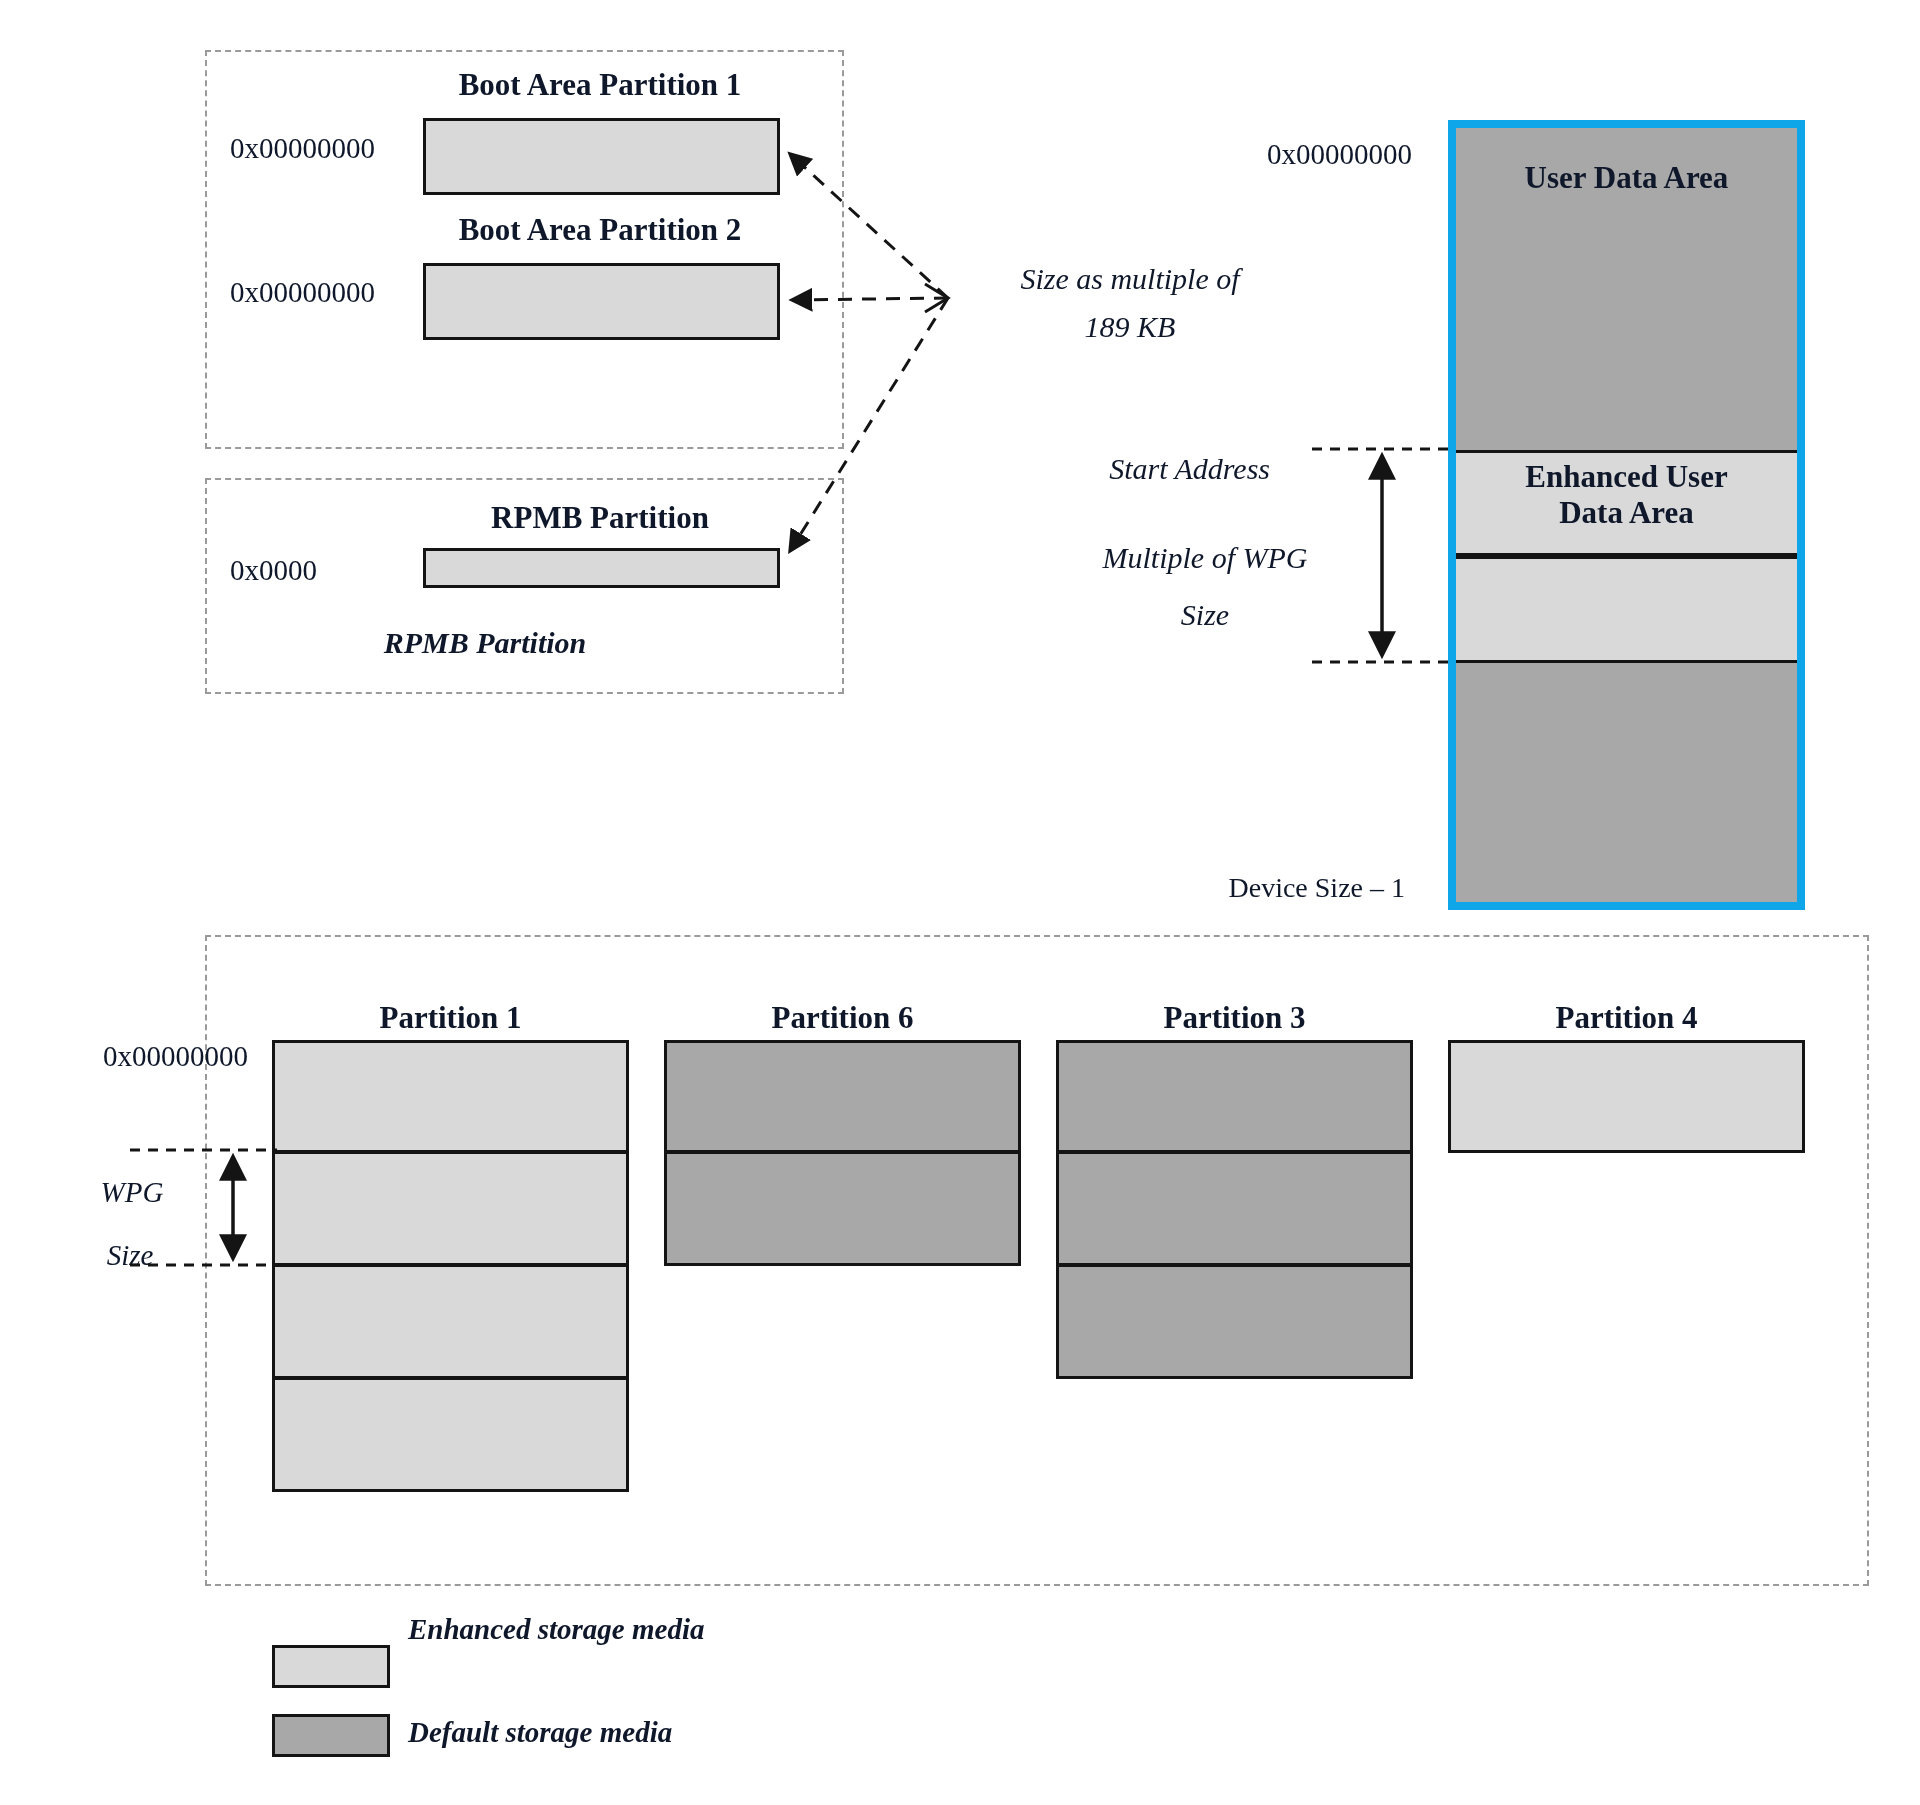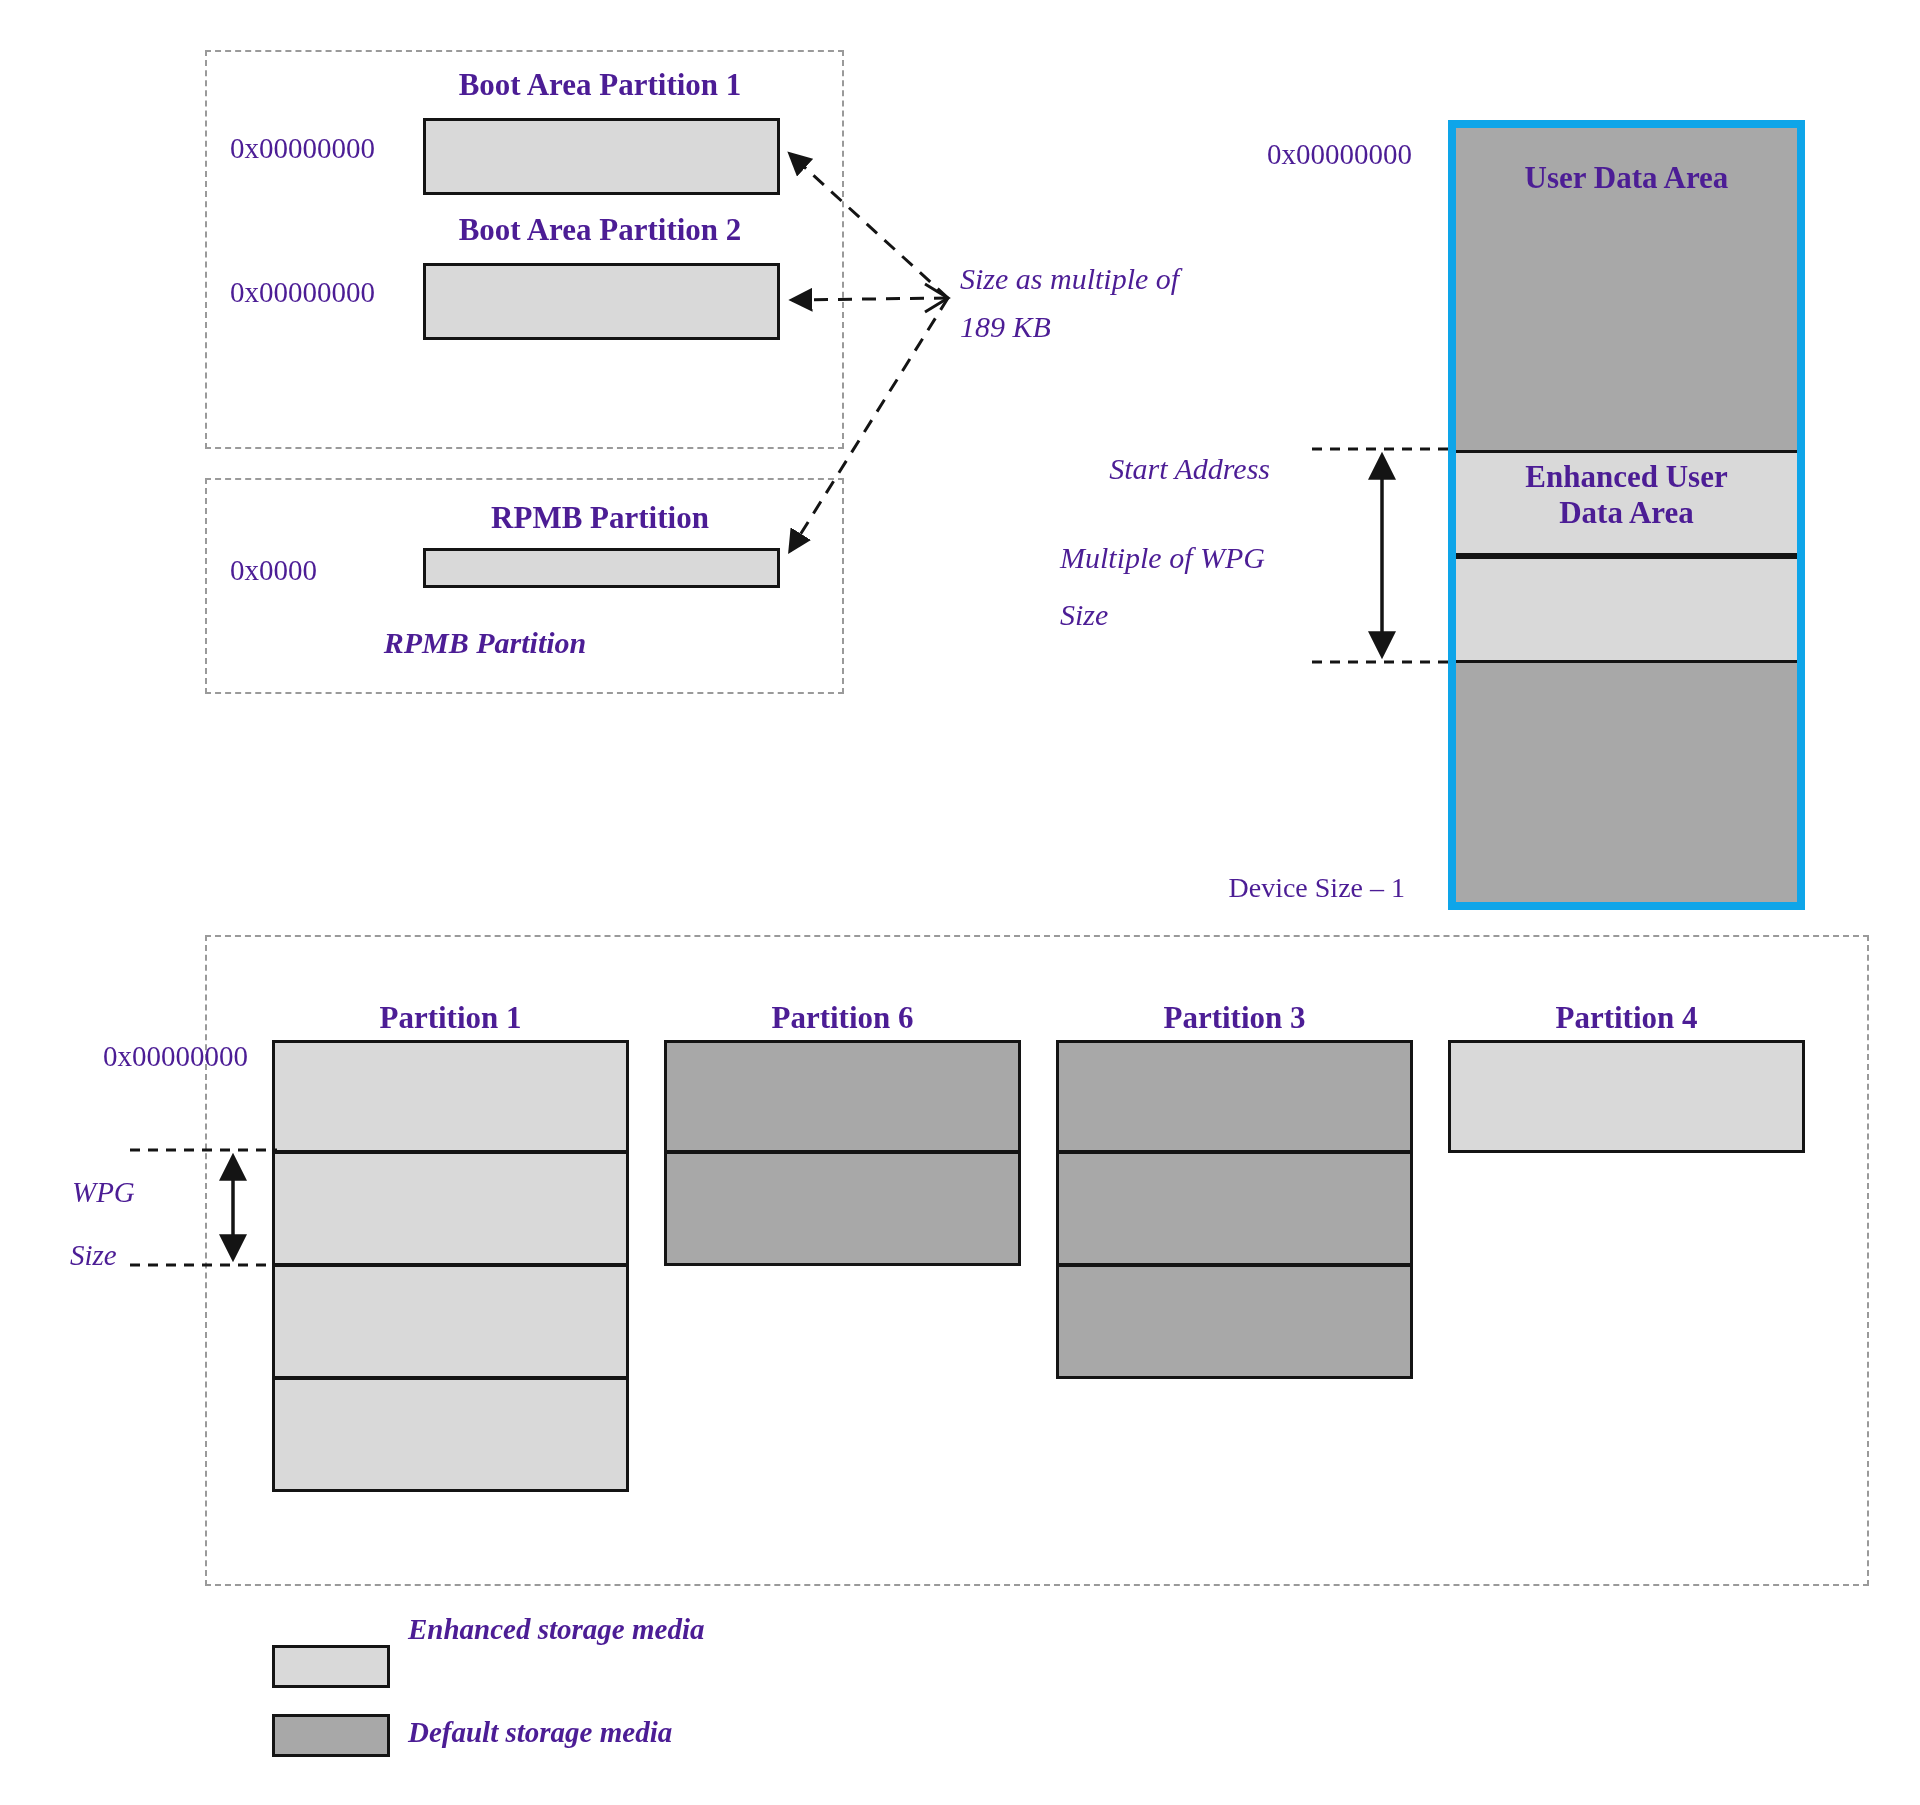--- a/index.html
+++ b/index.html
@@ -1,29 +1,29 @@
 <!DOCTYPE html>
 <html style="--enh: #d9d9d9; --def: #a8a8a8;"><head>
 <meta charset="utf-8">
 <style>
   html,body{margin:0;padding:0;background:#fff;}
   #canvas{
     position:relative;width:1920px;height:1805px;background:#fff;overflow:hidden;
-    font-family:"Liberation Serif","DejaVu Serif",serif;color:#4c1d95;
+    font-family:"Liberation Serif","DejaVu Serif",serif;color:#0f172a;
   }
   .dashed-box{position:absolute;border:2px dashed #9a9a9a;}
   .bar{position:absolute;border:3px solid #141414;box-sizing:border-box;}
   .media-enhanced{background:var(--enh,#d9d9d9);}
   .media-default{background:var(--def,#a8a8a8);}
   .t{position:absolute;line-height:1.12;}
   .t-title{font-weight:bold;font-size:31px;text-align:center;}
   .t-addr{font-size:29px;}
   .t-italic{font-style:italic;font-size:30px;}
   .t-caption{font-weight:bold;font-style:italic;font-size:30px;text-align:center;white-space:pre;}
-  .t-center{text-align:left;}
+  .t-center{text-align:center;}
   .t-right{text-align:right;}
   .uda-col{position:absolute;border:8px solid #0ea5e9;box-sizing:border-box;display:flex;flex-direction:column;}
   .uda-sec{box-sizing:border-box;width:100%;}
   .gpp-col{position:absolute;border:3px solid #141414;box-sizing:border-box;}
   .gpp-seg{box-sizing:border-box;width:100%;}
   .gpp-seg + .gpp-seg{border-top:4px solid #141414;}
   .legend-swatch{position:absolute;width:118px;height:43px;border:3px solid #141414;box-sizing:border-box;}
   svg.overlay{position:absolute;left:0;top:0;z-index:10;pointer-events:none;}
 </style>
 </head>

